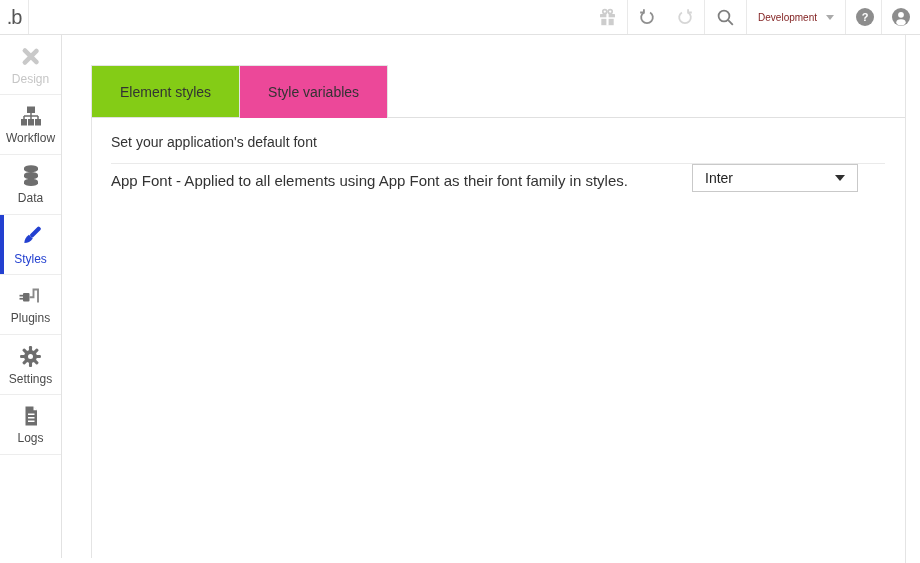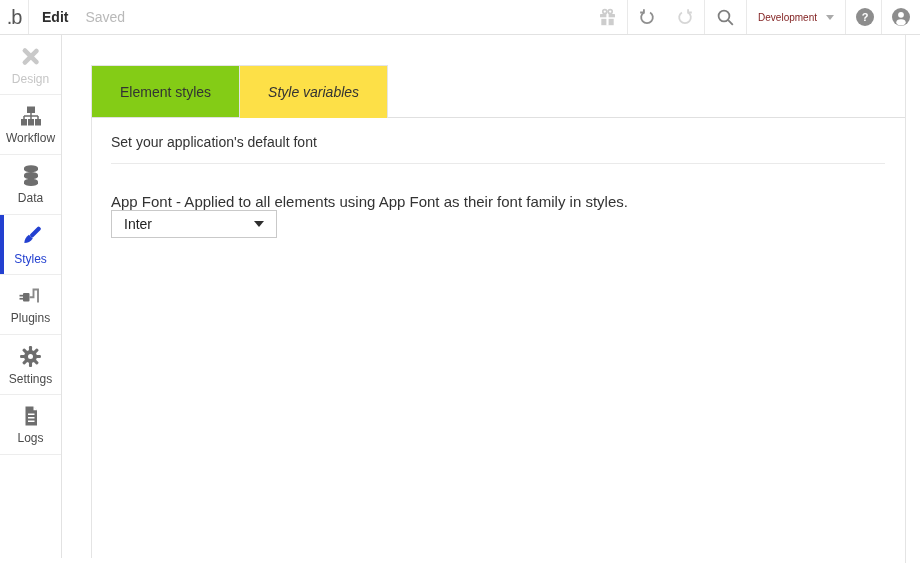--- a/index.html
+++ b/index.html
@@ -129,35 +129,32 @@
     align-items: center;
     font-size: 14px;
     color: #333;
     background: #84cc16;
     border-top: 1px solid #e4e4e4;
     border-left: 1px solid #e4e4e4;
     cursor: pointer;
   }
   .tab.active {
     height: 53px;
-    background: #fde047;
+    background: #ec4899;
     border-right: 1px solid #e4e4e4;
     position: relative;
     z-index: 2;
-    font-style: italic;
   }
   .content { padding: 0 20px; }
   .section-title { margin-top: 16px; font-size: 14px; color: #333; }
   .rule { margin-top: 13px; border-top: 1px solid #eaeaea; }
   .font-row {
-    margin-top: 24px;
     display: flex;
     justify-content: space-between;
-    align-items: flex-start;
-    flex-direction: column;
+    align-items: center;
   }
   .font-label { font-size: 15px; color: #333; padding-top: 5px; }
   .select-box {
     width: 166px; height: 28px;
     border: 1px solid #c9c9c9;
     border-radius: 0;
     background: #fff;
     display: flex;
     align-items: center;
     justify-content: space-between;
@@ -174,24 +171,20 @@
     border-top: 6px solid #2e2e2e;
   }
   svg { display: block; }
 </style>
 </head>
 <body>
 
 <div class="topbar">
   <div class="cell logo-cell">
     <span class="logo-text">.b</span>
-  </div>
-  <div class="cell">
-    <span class="edit-label">Edit</span>
-    <span class="saved-label">Saved</span>
   </div>
   <div class="topbar-spacer"></div>
 
   <div class="cell icon-btn" style="padding:0 10px;">
     <span>
       <svg width="19" height="19" viewBox="0 0 19 19">
         <g fill="#cdcdcd">
           <rect x="2" y="6" width="15" height="3.6" rx="0.6"></rect>
           <rect x="3.3" y="10.6" width="12.4" height="6.6"></rect>
         </g>

